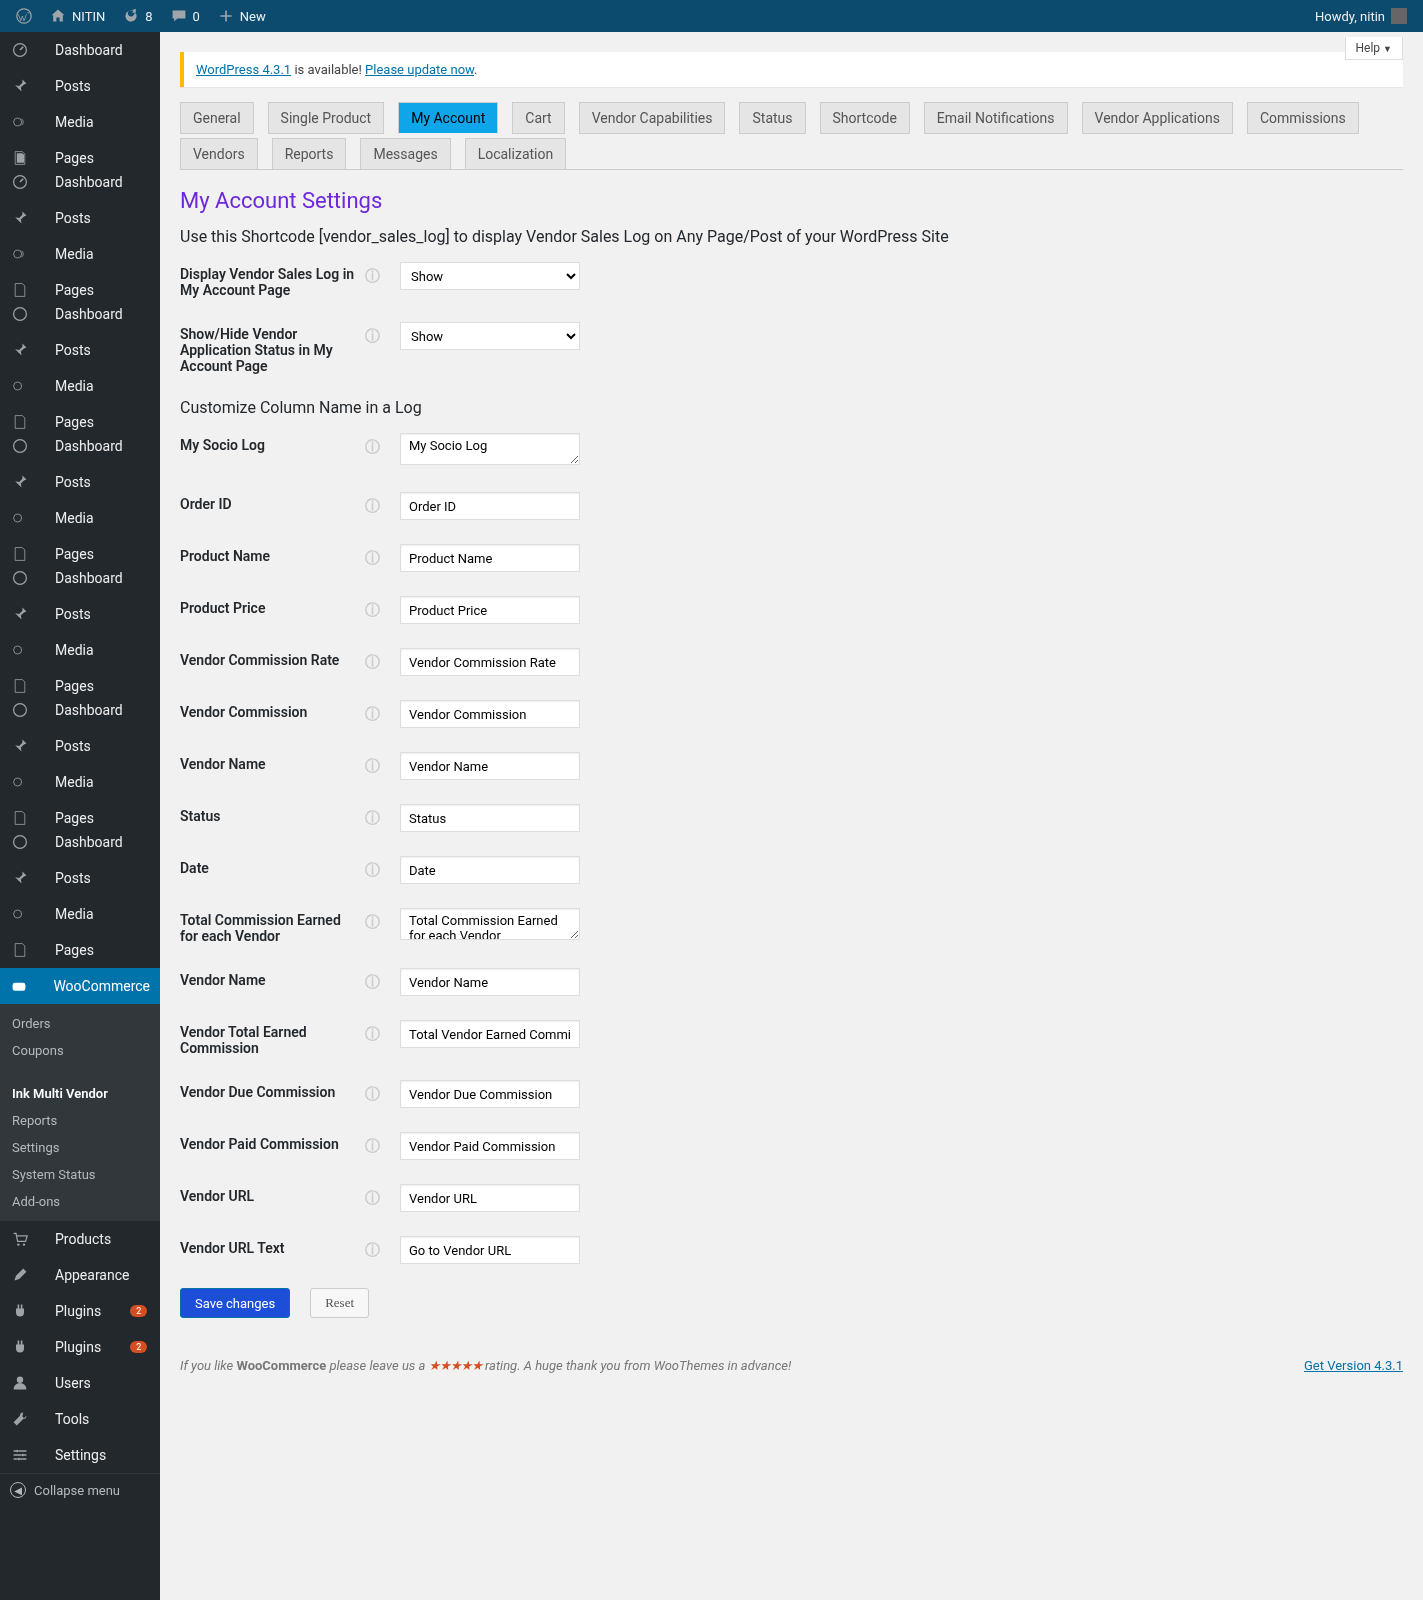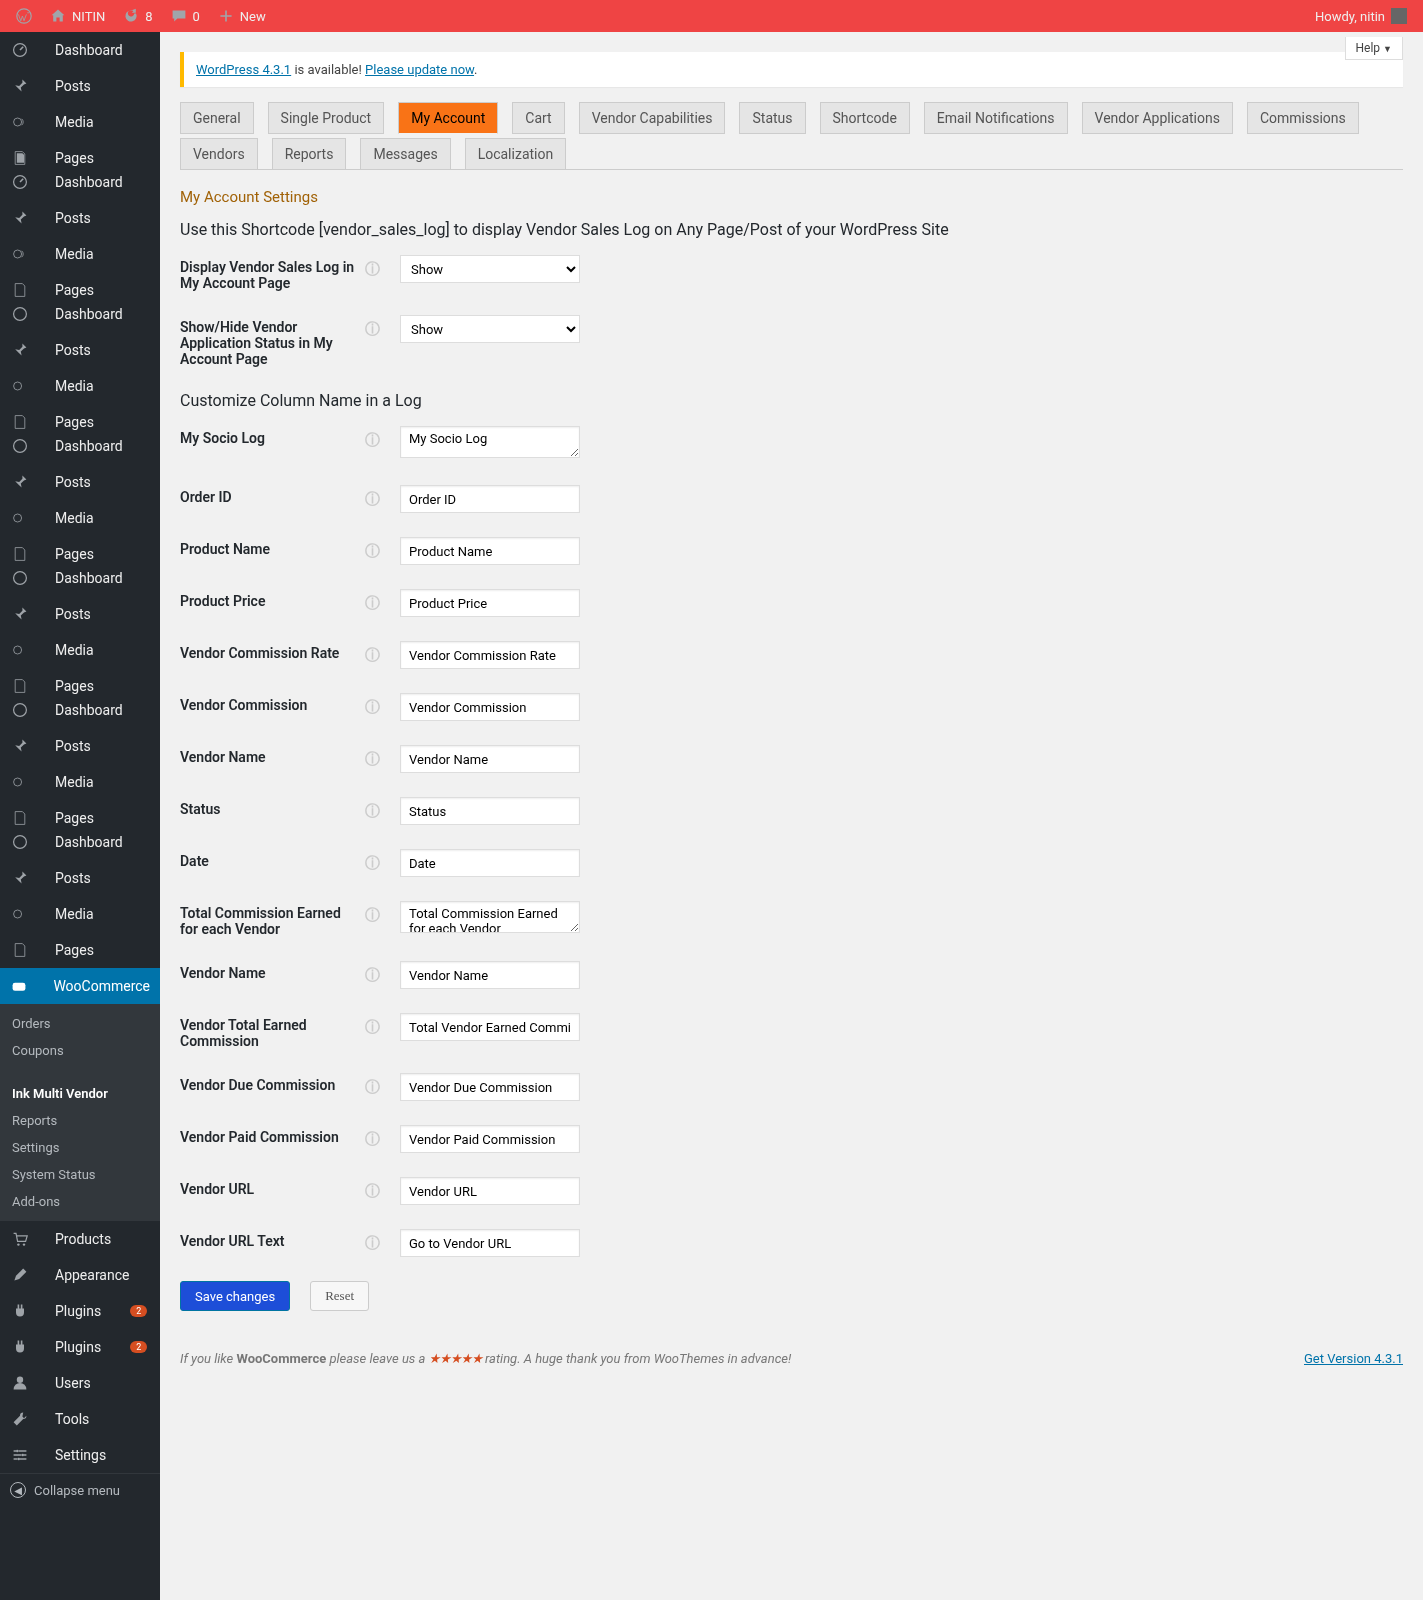--- a/index.html
+++ b/index.html
@@ -1,41 +1,41 @@
 <!DOCTYPE html>
 <html><head>
 <meta charset="utf-8">
 <style>
 *{box-sizing:border-box;margin:0;padding:0;font-family:-apple-system,BlinkMacSystemFont,"Segoe UI",Roboto,Oxygen,sans-serif;}
 body{background:#f1f1f1;color:#444;font-size:13px;}
-.adminbar{background:#ef4444;height:32px;display:flex;align-items:center;color:#eee;font-size:13px;padding:0 8px;justify-content:space-between;}
+.adminbar{background:#0c4a6e;height:32px;display:flex;align-items:center;color:#eee;font-size:13px;padding:0 8px;justify-content:space-between;}
 .adminbar .left,.adminbar .right{display:flex;align-items:center;gap:2px;}
 .adminbar .item{display:flex;align-items:center;gap:6px;padding:0 8px;height:32px;cursor:pointer;}
 .adminbar .ico{width:16px;height:16px;display:inline-flex;align-items:center;justify-content:center;font-size:16px;color:#a0a5aa;}
 .wrap{display:flex;}
 .sidebar{width:160px;background:#23282d;color:#eee;min-height:calc(100vh - 32px);}
 .sidebar .menu-item{display:flex;align-items:center;gap:25px;padding:8px 10px;color:#eee;font-size:14px;cursor:pointer;position:relative;}
 .sidebar .menu-item.current{background:#0073aa;color:#fff;}
 .sidebar .menu-item .ico{width:20px;height:20px;display:inline-flex;align-items:center;justify-content:center;color:#9ea3a8;font-size:16px;}
 .sidebar .menu-item.current .ico{color:#fff;}
 .sidebar .submenu{background:#32373c;padding:6px 0;}
 .sidebar .submenu .sub-item{padding:6px 12px;font-size:13px;color:#b4b9be;cursor:pointer;}
 .sidebar .submenu .sub-item.current{color:#fff;font-weight:600;margin-top:16px;}
 .sidebar .arrow{position:absolute;right:-8px;top:50%;transform:translateY(-50%);width:0;height:0;border-top:8px solid transparent;border-bottom:8px solid transparent;border-right:8px solid #f1f1f1;}
 .badge{background:#d54e21;color:#fff;border-radius:10px;font-size:9px;padding:1px 6px;margin-left:4px;}
 .content{flex:1;padding:0 20px 40px;position:relative;}
 .help-tab{position:absolute;right:20px;top:5px;background:#fff;border:1px solid #ddd;padding:4px 10px;font-size:12px;cursor:pointer;border-top:none;}
 .notice{background:#fff;border-left:4px solid #ffba00;box-shadow:0 1px 1px rgba(0,0,0,.04);margin:20px 0 15px;padding:10px 12px;font-size:13px;}
 .notice a{color:#0073aa;text-decoration:underline;}
 .tabs{display:flex;flex-wrap:wrap;gap:14px;margin-bottom:0;}
 .tabs .tab{background:#e5e5e5;border:1px solid #ccc;padding:7px 12px;font-size:14px;cursor:pointer;color:#555;}
-.tabs .tab.active{background:#f97316;border-bottom-color:#f1f1f1;color:#000;}
+.tabs .tab.active{background:#0ea5e9;border-bottom-color:#f1f1f1;color:#000;}
 .tab-row2{margin-top:4px;}
 hr.tabline{border:none;border-top:1px solid #ccc;margin-top:-1px;margin-bottom:18px;}
-h2.section{font-size:15px;font-weight:400;margin:10px 0 12px;color:#a16207;}
+h2.section{font-size:22px;font-weight:400;margin:10px 0 12px;color:#6d28d9;}
 h3.sub{font-size:16px;font-weight:400;margin:14px 0 16px;color:#23282d;}
 .form-row{display:flex;align-items:flex-start;margin-bottom:24px;}
 .form-row .lbl{width:200px;font-size:14px;font-weight:600;color:#23282d;padding-top:4px;display:flex;align-items:flex-start;justify-content:space-between;gap:8px;}
 .form-row .lbl .qicon{color:#ccc;font-size:15px;cursor:help;flex-shrink:0;margin-top:1px;}
 .form-row .ctrl{margin-left:20px;}
 .form-row select{width:180px;height:28px;border:1px solid #ddd;background:#fff;font-size:13px;padding:0 6px;}
 .form-row input[type=text]{width:180px;height:28px;border:1px solid #ddd;background:#fff;font-size:13px;padding:0 8px;box-shadow:inset 0 1px 2px rgba(0,0,0,.07);}
 .form-row textarea{width:180px;height:32px;border:1px solid #ddd;background:#fff;font-size:13px;padding:4px 8px;box-shadow:inset 0 1px 2px rgba(0,0,0,.07);resize:vertical;}
 .btnrow{display:flex;gap:20px;margin-top:10px;}
 .btn-primary{background:#1d4ed8;border:1px solid #0074a2;color:#fff;padding:6px 14px;font-size:13px;cursor:pointer;border-radius:3px;}

